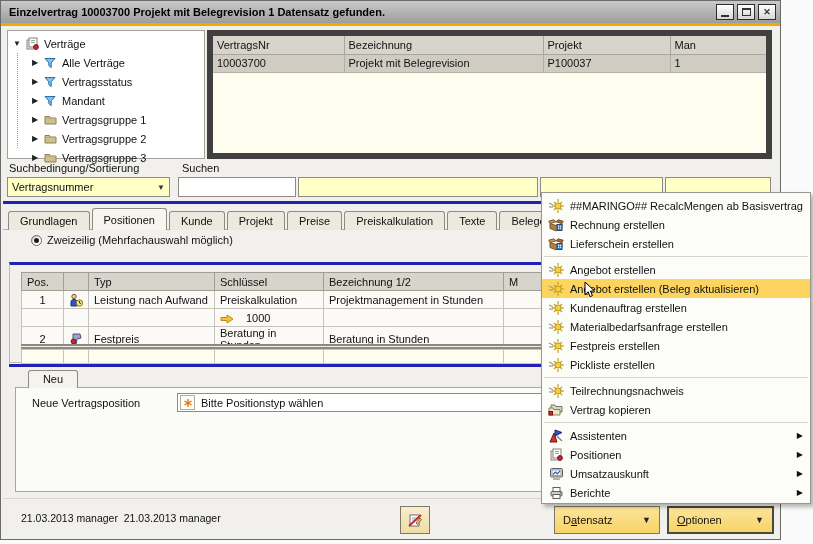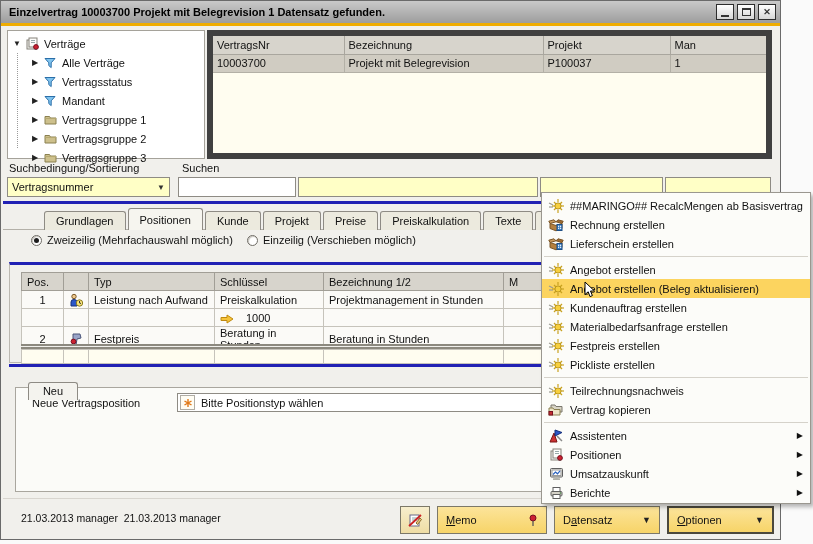--- a/index.html
+++ b/index.html
@@ -37,21 +37,21 @@
 
   
   .slabel { position:absolute; top:161px; font-size:11px; }
   .field { position:absolute; top:176px; height:20px; border:1px solid #8e8b84; background:#ffffc6; display:flex; align-items:center; padding:0 4px; font-size:11px; }
   .field.white { background:#fff; }
   .field .dd { margin-left:auto; font-size:8px; color:#333; }
 
   .bluebar { position:absolute; height:3px; background:#2121b4; }
 
   
-  .tabstrip { position:absolute; left:7px; top:207px; display:flex; align-items:flex-end; height:22px;margin-left:36px; }
+  .tabstrip { position:absolute; left:7px; top:207px; display:flex; align-items:flex-end; height:22px; }
   .tab { border:1px solid #8e8b84; border-bottom:none; border-radius:3px 3px 0 0; background:#eceade;
       padding:0 11px; height:19px; line-height:19px; margin-right:2px; font-size:11px; white-space:nowrap; }
   .tab.active { background:#f6f5ef; height:22px; line-height:22px; position:relative; z-index:2; }
   .tabline { position:absolute; left:2px; top:228px; width:777px; height:1px; background:#b3b0a8; }
 
   
   .radiorow { position:absolute; left:0; top:233px; height:16px; width:540px; }
   .radio-opt { position:absolute; display:flex; align-items:center; gap:5px; }
   .rb { width:11px; height:11px; border-radius:50%; background:#fff; border:1px solid #6f6c66; box-shadow:inset 1px 1px 1px #c9c6bf; }
   .rb.sel::after { content:''; display:block; width:5px; height:5px; border-radius:50%; background:#1d1d1d; margin:2px 0 0 2px; }
@@ -61,21 +61,21 @@
   table.pos { position:absolute; left:20px; top:271px; width:750px; border-collapse:collapse; table-layout:fixed; background:#fbfaf7; }
   table.pos th { background:#d7d4cc; border:1px solid #a19e96; font-weight:normal; text-align:left; height:18px; padding:0 5px; font-size:11px; }
   table.pos td { border:1px solid #c6c3bb; height:18px; padding:0 5px; font-size:11px; background:#fbfaf7; }
   table.pos td.ctr { text-align:center; }
   table.pos tr.empty td { background:#fffdf0; height:14px; }
   .thicksep { position:absolute; left:20px; top:343px; width:750px; height:5px; border-top:2px solid #8c897f; border-bottom:2px solid #8c897f; background:#f1f0ec; }
   .qty { display:flex; align-items:flex-end; gap:12px; }
 
   
   .neutab { position:absolute; left:27px; top:369px; width:50px; height:18px; border:1px solid #8e8b84; border-bottom:none;
-      border-radius:3px 3px 0 0; background:#f4f3ee; text-align:center; line-height:17px; font-size:11px; z-index:2;margin-top:12px; }
+      border-radius:3px 3px 0 0; background:#f4f3ee; text-align:center; line-height:17px; font-size:11px; z-index:2; }
   .neupane { position:absolute; left:14px; top:386px; width:757px; height:105px; border:1px solid #a9a69e; background:#fbfbf8; }
   .neulabel { position:absolute; left:16px; top:9px; font-size:11px; }
   .neucombo { position:absolute; left:161px; top:5px; width:588px; height:19px; background:#fff; border:1px solid #8e8b84;
       display:flex; align-items:center; gap:6px; padding:0 2px; font-size:11px; }
   .staricon { width:15px; height:15px; border:1px solid #b0ada5; background:#fffdf4; display:flex; align-items:center; justify-content:center; }
 
   
   .footline { position:absolute; left:2px; top:497px; width:777px; height:1px; background:#d8d5cf; }
   .audit { position:absolute; left:20px; top:511px; font-size:10.5px; white-space:nowrap; }
   .gbtn { position:absolute; top:505px; height:28px; background:linear-gradient(#fce49a,#f7d468); border:1px solid #7c7868;
@@ -344,24 +344,20 @@
       <div class="tab">Preiskalkulation</div>
       <div class="tab">Texte</div>
       <div class="tab">Belege</div>
       <div class="tab">Anzahlu</div>
     </div>
 
     <div class="radiorow">
       <div class="radio-opt" style="left:30px">
         <span class="rb sel"></span>
         <span>Zweizeilig (Mehrfachauswahl möglich)</span>
-      </div>
-      <div class="radio-opt" style="left:246px">
-        <span class="rb"></span>
-        <span>Einzeilig (Verschieben möglich)</span>
       </div>
     </div>
 
     <div class="group1"></div>
     <table class="pos">
       <colgroup>
           <col style="width:42px">
           <col style="width:25px">
           <col style="width:126px">
           <col style="width:109px">
@@ -456,28 +452,20 @@
 
     <div class="footline"></div>
     <div class="audit">
       <span>21.03.2013 manager</span>&nbsp;&nbsp;<span>21.03.2013 manager</span>
     </div>
     <div class="gbtn noedit">
       <svg class="icon" width="16" height="15">
           <use href="#sy-noedit"></use>
         </svg>
     </div>
-    <div class="gbtn memo">
-      <span><u>M</u><span>emo</span></span>
-      <span style="margin-left:auto">
-          <svg class="icon" width="10" height="13">
-            <use href="#sy-pin"></use>
-          </svg>
-        </span>
-    </div>
     <div class="gbtn datensatz">
       <span><span>D</span><u>a</u><span>tensatz</span></span>
       <span class="dd">▼</span>
     </div>
     <div class="gbtn optionen">
       <span><u>O</u><span>ptionen</span></span>
       <span class="dd">▼</span>
     </div>
   </div>
 

